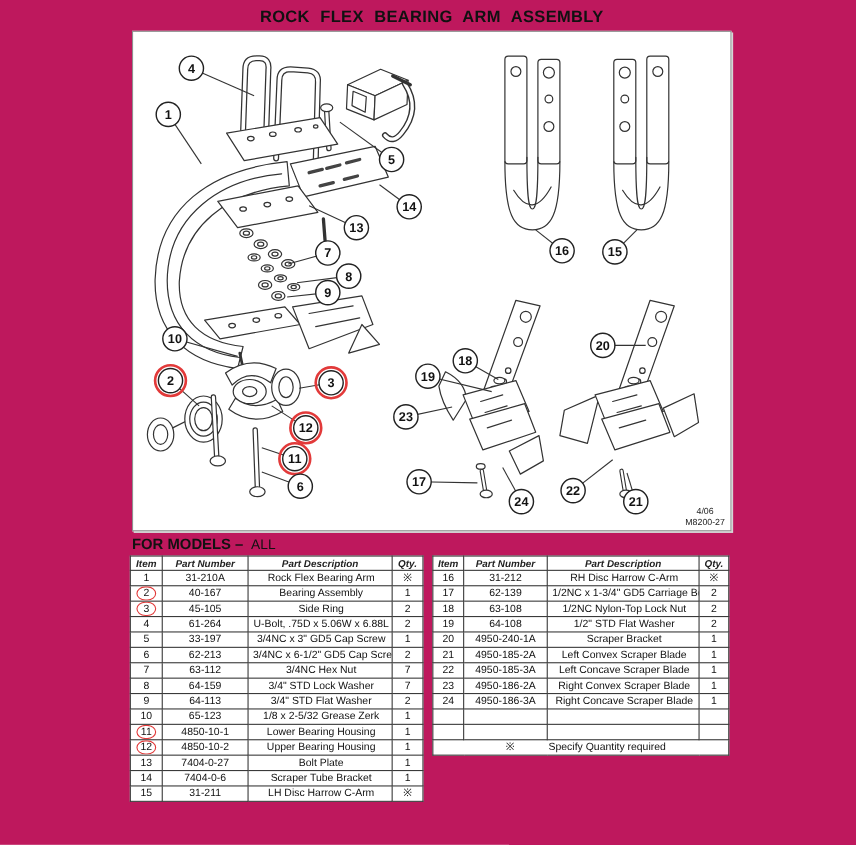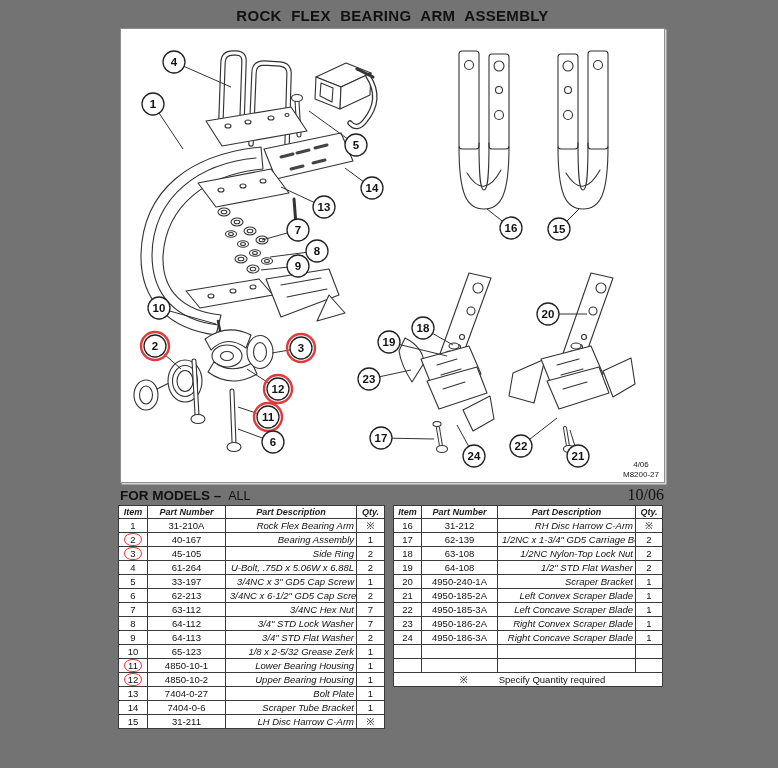--- a/index.html
+++ b/index.html
@@ -1,36 +1,36 @@
 <!DOCTYPE html>
 <html><head>
 <meta charset="utf-8">
 <style>
   html,body{margin:0;padding:0;background:#fff;}
   body{width:778px;height:768px;font-family:"Liberation Sans",sans-serif;color:#111;position:relative;overflow:hidden;}
-  .page{position:absolute;inset:0;background:#737373;}
+  .page{position:absolute;inset:0;background:#be185d;}
   .title{position:absolute;left:120px;top:7px;width:545px;text-align:center;
          font-size:15px;font-weight:bold;letter-spacing:.3px;word-spacing:5px;white-space:nowrap;}
   .diagram-box{position:absolute;left:120px;top:28px;width:543px;height:453px;
                border:1px solid #8f8f8f;box-shadow:1.5px 1.5px 0 #d6d6d6;background:#fff;}
   .diagram-box svg{position:absolute;left:0;top:0;}
   svg text{font-family:"Liberation Sans",sans-serif;font-weight:bold;font-size:11.5px;fill:#111;}
   .art{stroke:#333;stroke-width:1.1;fill:none;stroke-linejoin:round;stroke-linecap:round;}
   .caption{position:absolute;left:244px;top:225px;width:300px;display:flex;gap:9px;justify-content:center;
            font-size:12.5px;font-weight:bold;white-space:nowrap;}
   .diagram-meta{position:absolute;right:5px;bottom:3px;text-align:center;font-size:8px;line-height:9.5px;color:#222;}
-  .models-row{position:absolute;left:120px;top:486px;width:544px;display:flex;justify-content:space-between;align-items:flex-start;}
+  .models-row{position:absolute;left:120px;top:486px;width:544px;display:flex;justify-content:space-between;align-items:flex-start;flex-direction:column;}
   .models-label{font-size:13.5px;font-weight:bold;}
   .models-value{font-size:12.5px;margin-left:7px;}
   .rev{font-size:16px;font-family:Liberation Serif, serif;}
   table.parts{position:absolute;border-collapse:collapse;table-layout:fixed;background:#fff;}
   table.parts th,table.parts td{border:1px solid #3a3a3a;height:13px;font-size:9.5px;padding:0 2px;
       text-align:center;white-space:nowrap;overflow:hidden;line-height:1;}
   table.parts th{font-style:italic;font-size:9px;font-weight:bold;height:12px;color:#222;margin-top:40px;}
-  table.parts td.desc{text-align:right;padding-left:4px;font-style:italic;}
+  table.parts td.desc{text-align:center;padding-left:4px;}
   table.parts.left{left:118px;top:505px;width:266px;}
   table.parts.right{left:393px;top:505px;width:269px;}
   .red-oval{display:inline-block;min-width:14px;height:11px;line-height:11px;border:1.5px solid #e23a3a;
             border-radius:50% / 55%;text-align:center;padding:0 1px;}
   td.footnote{height:15px;font-size:10.5px;text-align:left;}
   .fsym{display:inline-block;width:26px;text-align:center;}
   .ftext{margin-left:22px;}
 </style>
 </head>
 <body>
@@ -427,21 +427,21 @@
           <td>2</td>
         </tr>
         <tr>
           <td>7</td>
           <td>63-112</td>
           <td class="desc">3/4NC Hex Nut</td>
           <td>7</td>
         </tr>
         <tr>
           <td>8</td>
-          <td>64-112</td>
+          <td>64-159</td>
           <td class="desc">3/4" STD Lock Washer</td>
           <td>7</td>
         </tr>
         <tr>
           <td>9</td>
           <td>64-113</td>
           <td class="desc">3/4" STD Flat Washer</td>
           <td>2</td>
         </tr>
         <tr>

